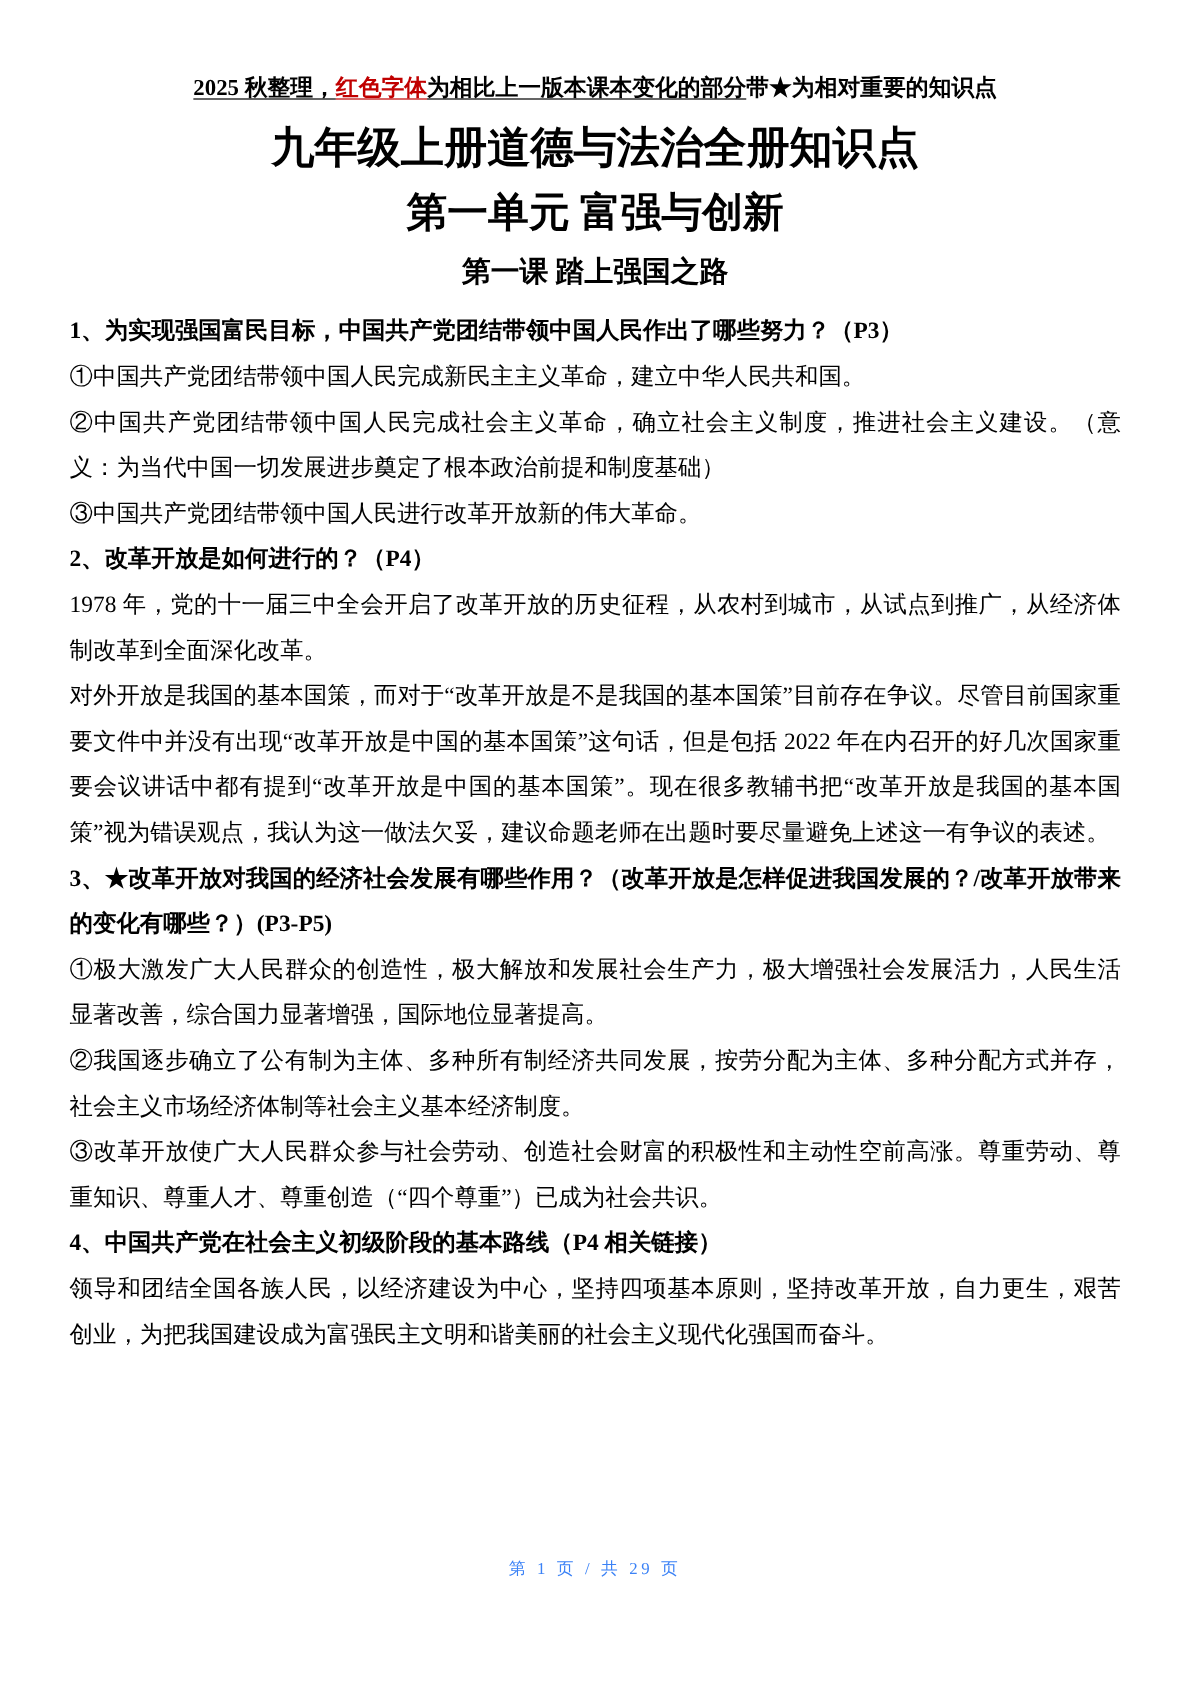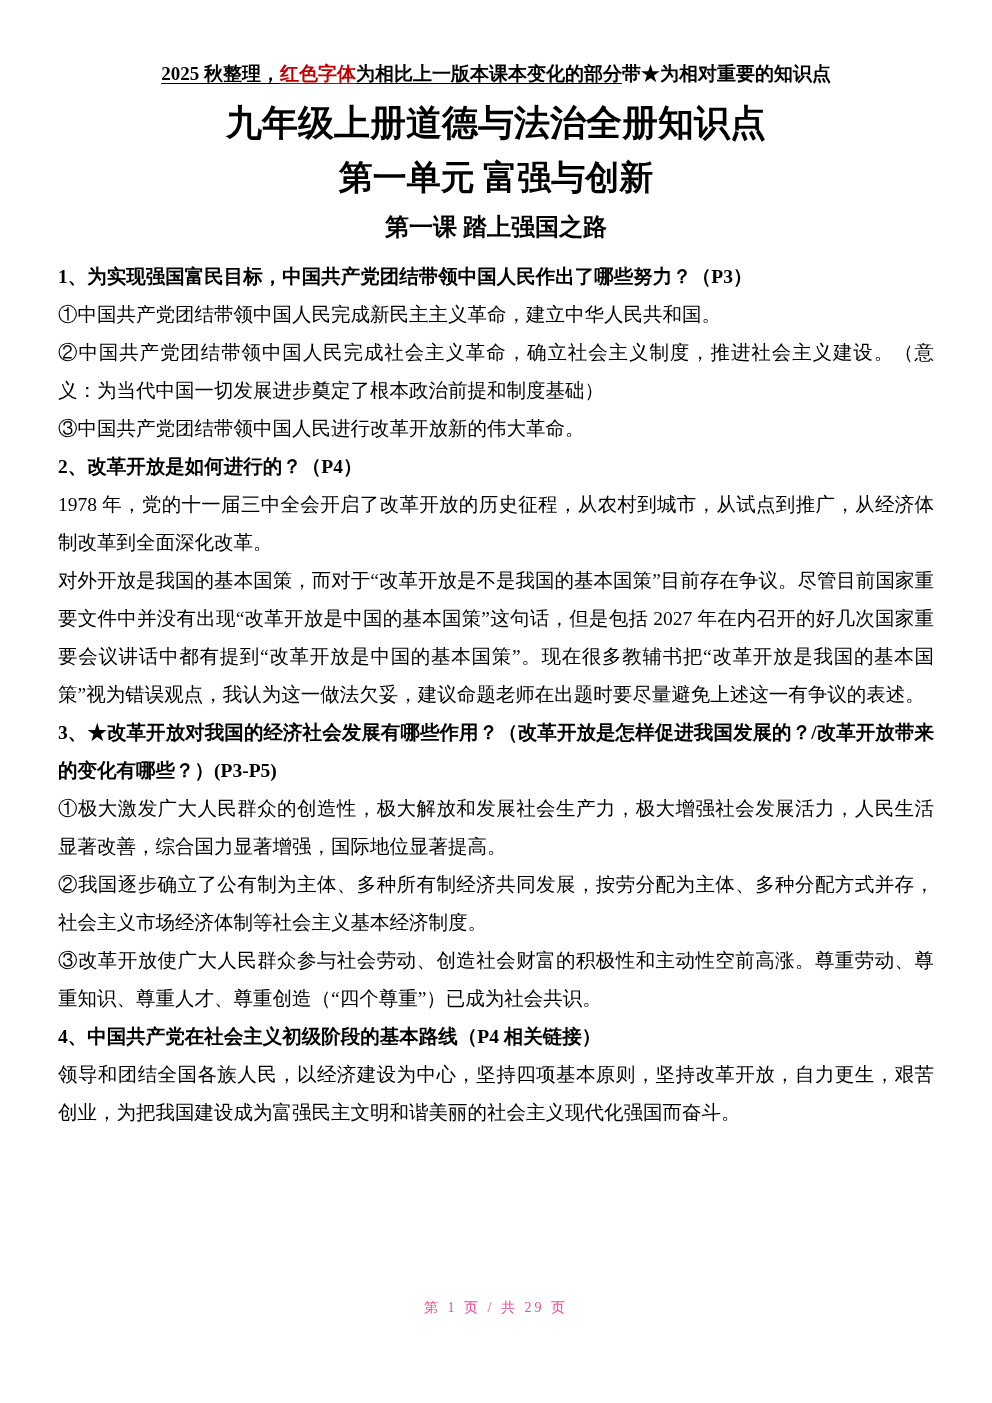--- a/index.html
+++ b/index.html
@@ -50,21 +50,21 @@
   .q { font-weight: bold; }
 
   .footer {
     position: absolute;
     left: 0;
     bottom: 42px;
     width: 100%;
     text-align: center;
     font-size: 14px;
     letter-spacing: 3px;
-    color: #ec4899;
+    color: #3b82f6;
   }
 </style>
 </head>
 <body>
 
 <div class="page">
 
   <p class="note"><span class="u">2025 秋整理，</span><span class="u red">红色字体</span><span class="u">为相比上一版本课本变化的部分</span><span>带★为相对重要的知识点</span></p>
 
   <h1 class="h1">九年级上册道德与法治全册知识点</h1>
@@ -76,21 +76,21 @@
     <section>
       <p class="q">1、为实现强国富民目标，中国共产党团结带领中国人民作出了哪些努力？（P3）</p>
       <p class="body">①中国共产党团结带领中国人民完成新民主主义革命，建立中华人民共和国。</p>
       <p class="body">②中国共产党团结带领中国人民完成社会主义革命，确立社会主义制度，推进社会主义建设。（意义：为当代中国一切发展进步奠定了根本政治前提和制度基础）</p>
       <p class="body">③中国共产党团结带领中国人民进行改革开放新的伟大革命。</p>
     </section>
 
     <section>
       <p class="q">2、改革开放是如何进行的？（P4）</p>
       <p class="body">1978 年，党的十一届三中全会开启了改革开放的历史征程，从农村到城市，从试点到推广，从经济体制改革到全面深化改革。</p>
-      <p class="body">对外开放是我国的基本国策，而对于“改革开放是不是我国的基本国策”目前存在争议。尽管目前国家重要文件中并没有出现“改革开放是中国的基本国策”这句话，但是包括 2027 年在内召开的好几次国家重要会议讲话中都有提到“改革开放是中国的基本国策”。现在很多教辅书把“改革开放是我国的基本国策”视为错误观点，我认为这一做法欠妥，建议命题老师在出题时要尽量避免上述这一有争议的表述。</p>
+      <p class="body">对外开放是我国的基本国策，而对于“改革开放是不是我国的基本国策”目前存在争议。尽管目前国家重要文件中并没有出现“改革开放是中国的基本国策”这句话，但是包括 2022 年在内召开的好几次国家重要会议讲话中都有提到“改革开放是中国的基本国策”。现在很多教辅书把“改革开放是我国的基本国策”视为错误观点，我认为这一做法欠妥，建议命题老师在出题时要尽量避免上述这一有争议的表述。</p>
     </section>
 
     <section>
       <p class="q">3、★改革开放对我国的经济社会发展有哪些作用？（改革开放是怎样促进我国发展的？/改革开放带来的变化有哪些？）(P3-P5)</p>
       <p class="body">①极大激发广大人民群众的创造性，极大解放和发展社会生产力，极大增强社会发展活力，人民生活显著改善，综合国力显著增强，国际地位显著提高。</p>
       <p class="body">②我国逐步确立了公有制为主体、多种所有制经济共同发展，按劳分配为主体、多种分配方式并存，社会主义市场经济体制等社会主义基本经济制度。</p>
       <p class="body">③改革开放使广大人民群众参与社会劳动、创造社会财富的积极性和主动性空前高涨。尊重劳动、尊重知识、尊重人才、尊重创造（“四个尊重”）已成为社会共识。</p>
     </section>
 
     <section>

